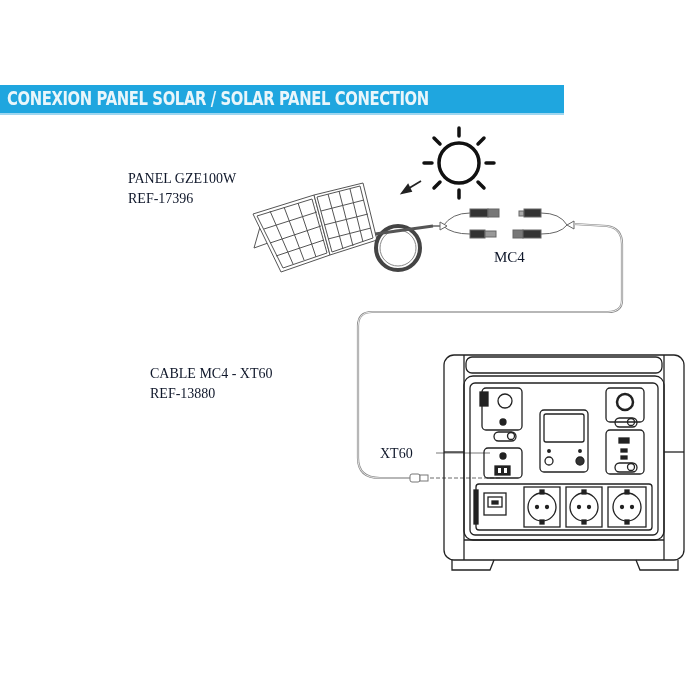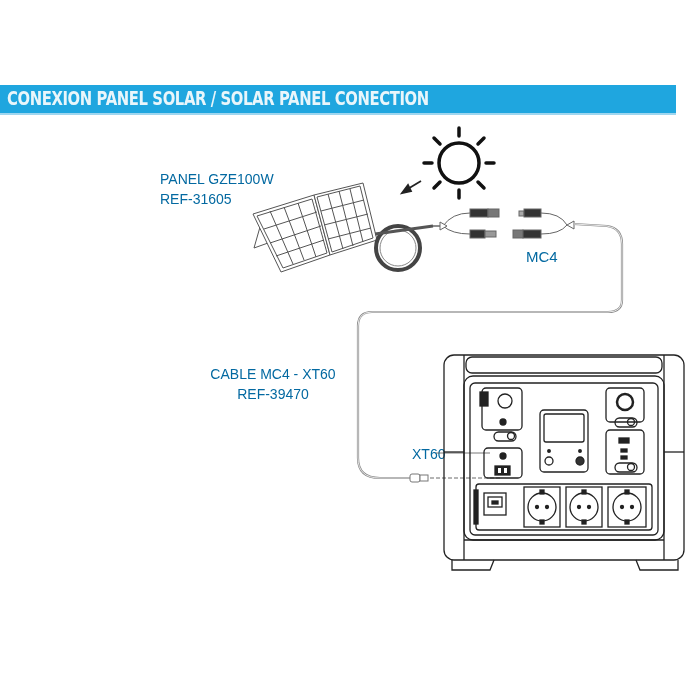--- a/index.html
+++ b/index.html
@@ -1,47 +1,47 @@
 <!DOCTYPE html>
 <html><head>
   <meta charset="utf-8">
   <style>
     html, body { margin:0; padding:0; background:#ffffff; }
     body { width:700px; height:700px; position:relative; overflow:hidden; font-family:"DejaVu Sans", sans-serif; }
     .banner {
-      position:absolute; left:0; top:85px; width:676px; height:28px;
+      position:absolute; left:0; top:85px; width:564px; height:28px;
       background:#1fa6df; border-bottom:2px solid #9fd6ef;
     }
     .banner-title {
       position:absolute; left:7px; top:2px;
       font-family:"DejaVu Sans", sans-serif; font-weight:bold;
       font-size:19px; color:#e9f6fb; letter-spacing:-0.5px;
       transform:scaleX(0.78); transform-origin:left center; white-space:nowrap;
     }
     .label {
-      position:absolute; font-family:Liberation Sans, sans-serif;
-      font-size:14px; color:#0369a1; line-height:20px; white-space:nowrap;margin-left:32px;
+      position:absolute; font-family:Liberation Serif, serif;
+      font-size:14px; color:#0f172a; line-height:20px; white-space:nowrap;
     }
-    .right { text-align:center; }
+    .right { text-align:left; }
     svg.diagram { position:absolute; left:0; top:0; }
   </style>
 </head>
 <body>
 
 <div class="banner">
   <div class="banner-title">CONEXION PANEL SOLAR / SOLAR PANEL CONECTION</div>
 </div>
 
 <div class="label" style="left:128px; top:169px;">PANEL GZE100W</div>
-<div class="label" style="left:128px; top:189px;">REF-31605</div>
+<div class="label" style="left:128px; top:189px;">REF-17396</div>
 
 <div class="label" style="left:494px; top:247px; font-size:15px;">MC4</div>
 
 <div class="label right" style="left:150px; top:364px; width:182px;">CABLE MC4 - XT60</div>
-<div class="label right" style="left:150px; top:384px; width:182px;">REF-39470</div>
+<div class="label right" style="left:150px; top:384px; width:182px;">REF-13880</div>
 
 <div class="label" style="left:380px; top:444px;">XT60</div>
 
 <svg class="diagram" width="700" height="700" viewBox="0 0 700 700">
 
   <g stroke="#111" stroke-width="3.5" fill="none" stroke-linecap="round">
     <circle cx="459" cy="163" r="20"></circle>
     <line x1="459" y1="128" x2="459" y2="136"></line>
     <line x1="459" y1="190" x2="459" y2="198"></line>
     <line x1="424" y1="163" x2="432" y2="163"></line>

